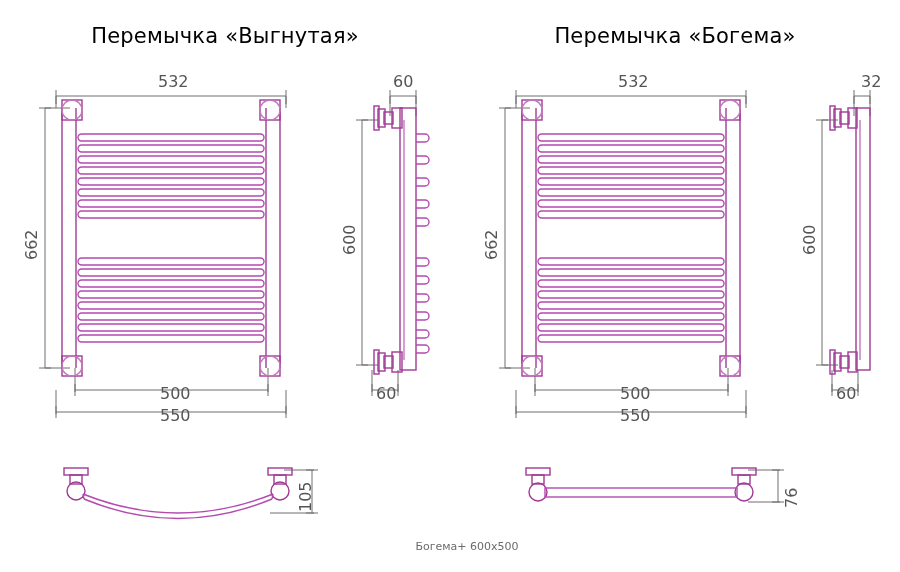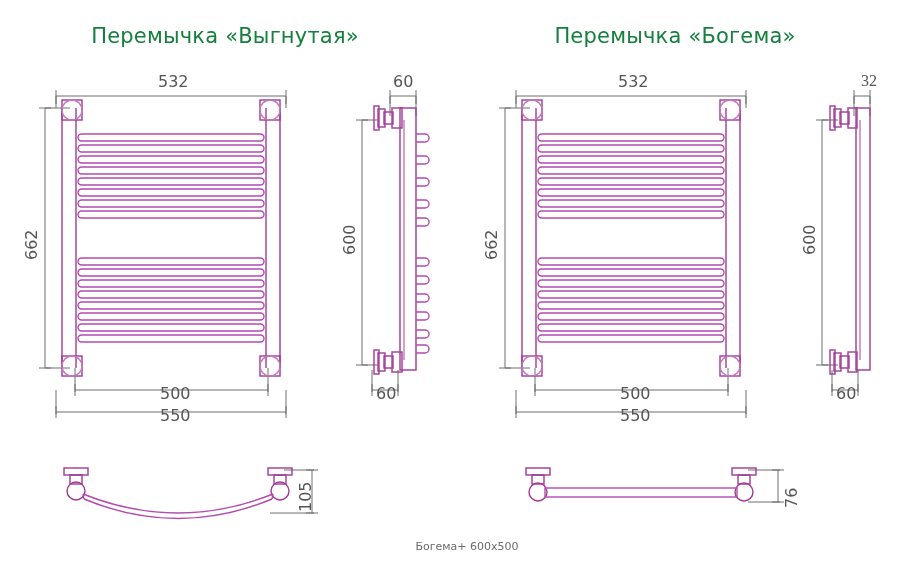--- a/index.html
+++ b/index.html
@@ -5,21 +5,21 @@
   html,body{margin:0;padding:0;background:#ffffff;}
   body{
     width:900px;height:572px;position:relative;overflow:hidden;
     font-family:"DejaVu Sans","Liberation Sans",sans-serif;
     background:#ffffff;
   }
   .stage{position:absolute;inset:0;}
   svg{display:block;}
   .title{
     position:absolute;text-align:center;
-    font-size:21px;color:#15803d;letter-spacing:.2px;
+    font-size:21px;color:#000000;letter-spacing:.2px;
     font-family:"DejaVu Sans","Liberation Sans",sans-serif;
     white-space:nowrap;
   }
   .caption{
     position:absolute;text-align:center;width:100%;
     font-size:11px;color:#6b6b6b;
     font-family:"DejaVu Sans","Liberation Sans",sans-serif;
   }
   .dim{
     position:absolute;
@@ -301,21 +301,21 @@
         <rect x="374" y="293" width="7" height="18"></rect>
         <rect x="370" y="290" width="5" height="24"></rect>
       </g>
     </g>
   </svg>
 
   <div class="dim" style="left:618px;top:72px;">532</div>
   <div class="dim vert" style="left:482px;top:260px;">662</div>
   <div class="dim" style="left:620px;top:384px;">500</div>
   <div class="dim" style="left:620px;top:406px;">550</div>
-  <div class="dim" style="left:861px;top:72px;font-family:Liberation Serif, serif;">32</div>
+  <div class="dim" style="left:861px;top:72px;">32</div>
   <div class="dim vert" style="left:800px;top:255px;">600</div>
   <div class="dim" style="left:836px;top:384px;">60</div>
 
   <svg style="position:absolute;left:520px;top:450px;" width="300" height="80" viewBox="0 0 300 80">
     <g fill="none" stroke="#6e6e6e" stroke-width="1">
       <path d="M258 20 L258 52"></path>
       <path d="M252 20 L264 20"></path>
       <path d="M252 52 L264 52"></path>
       <path d="M228 20 L260 20"></path>
       <path d="M228 52 L260 52"></path>

